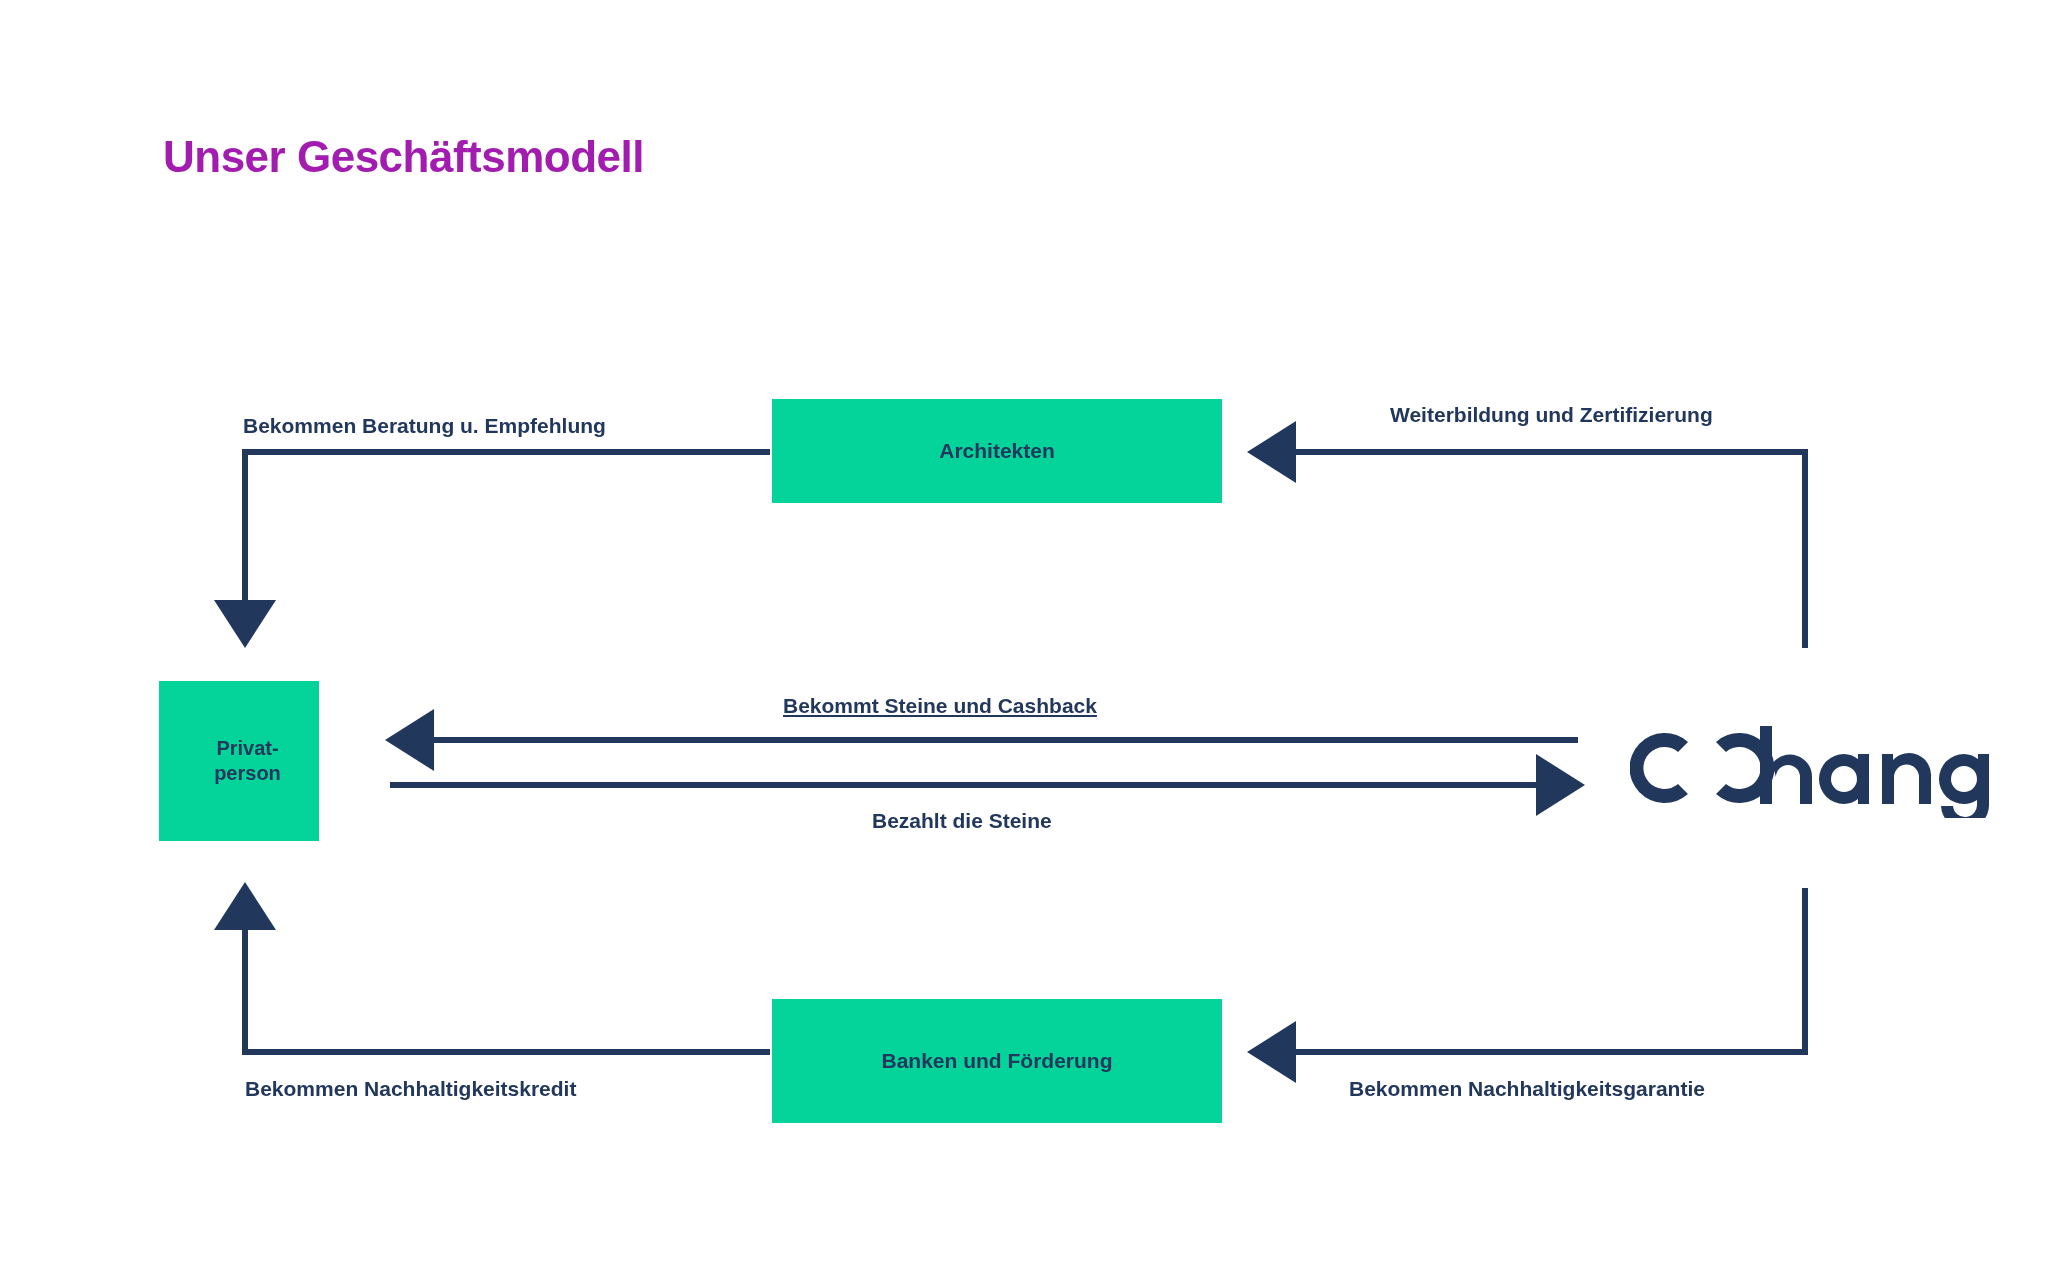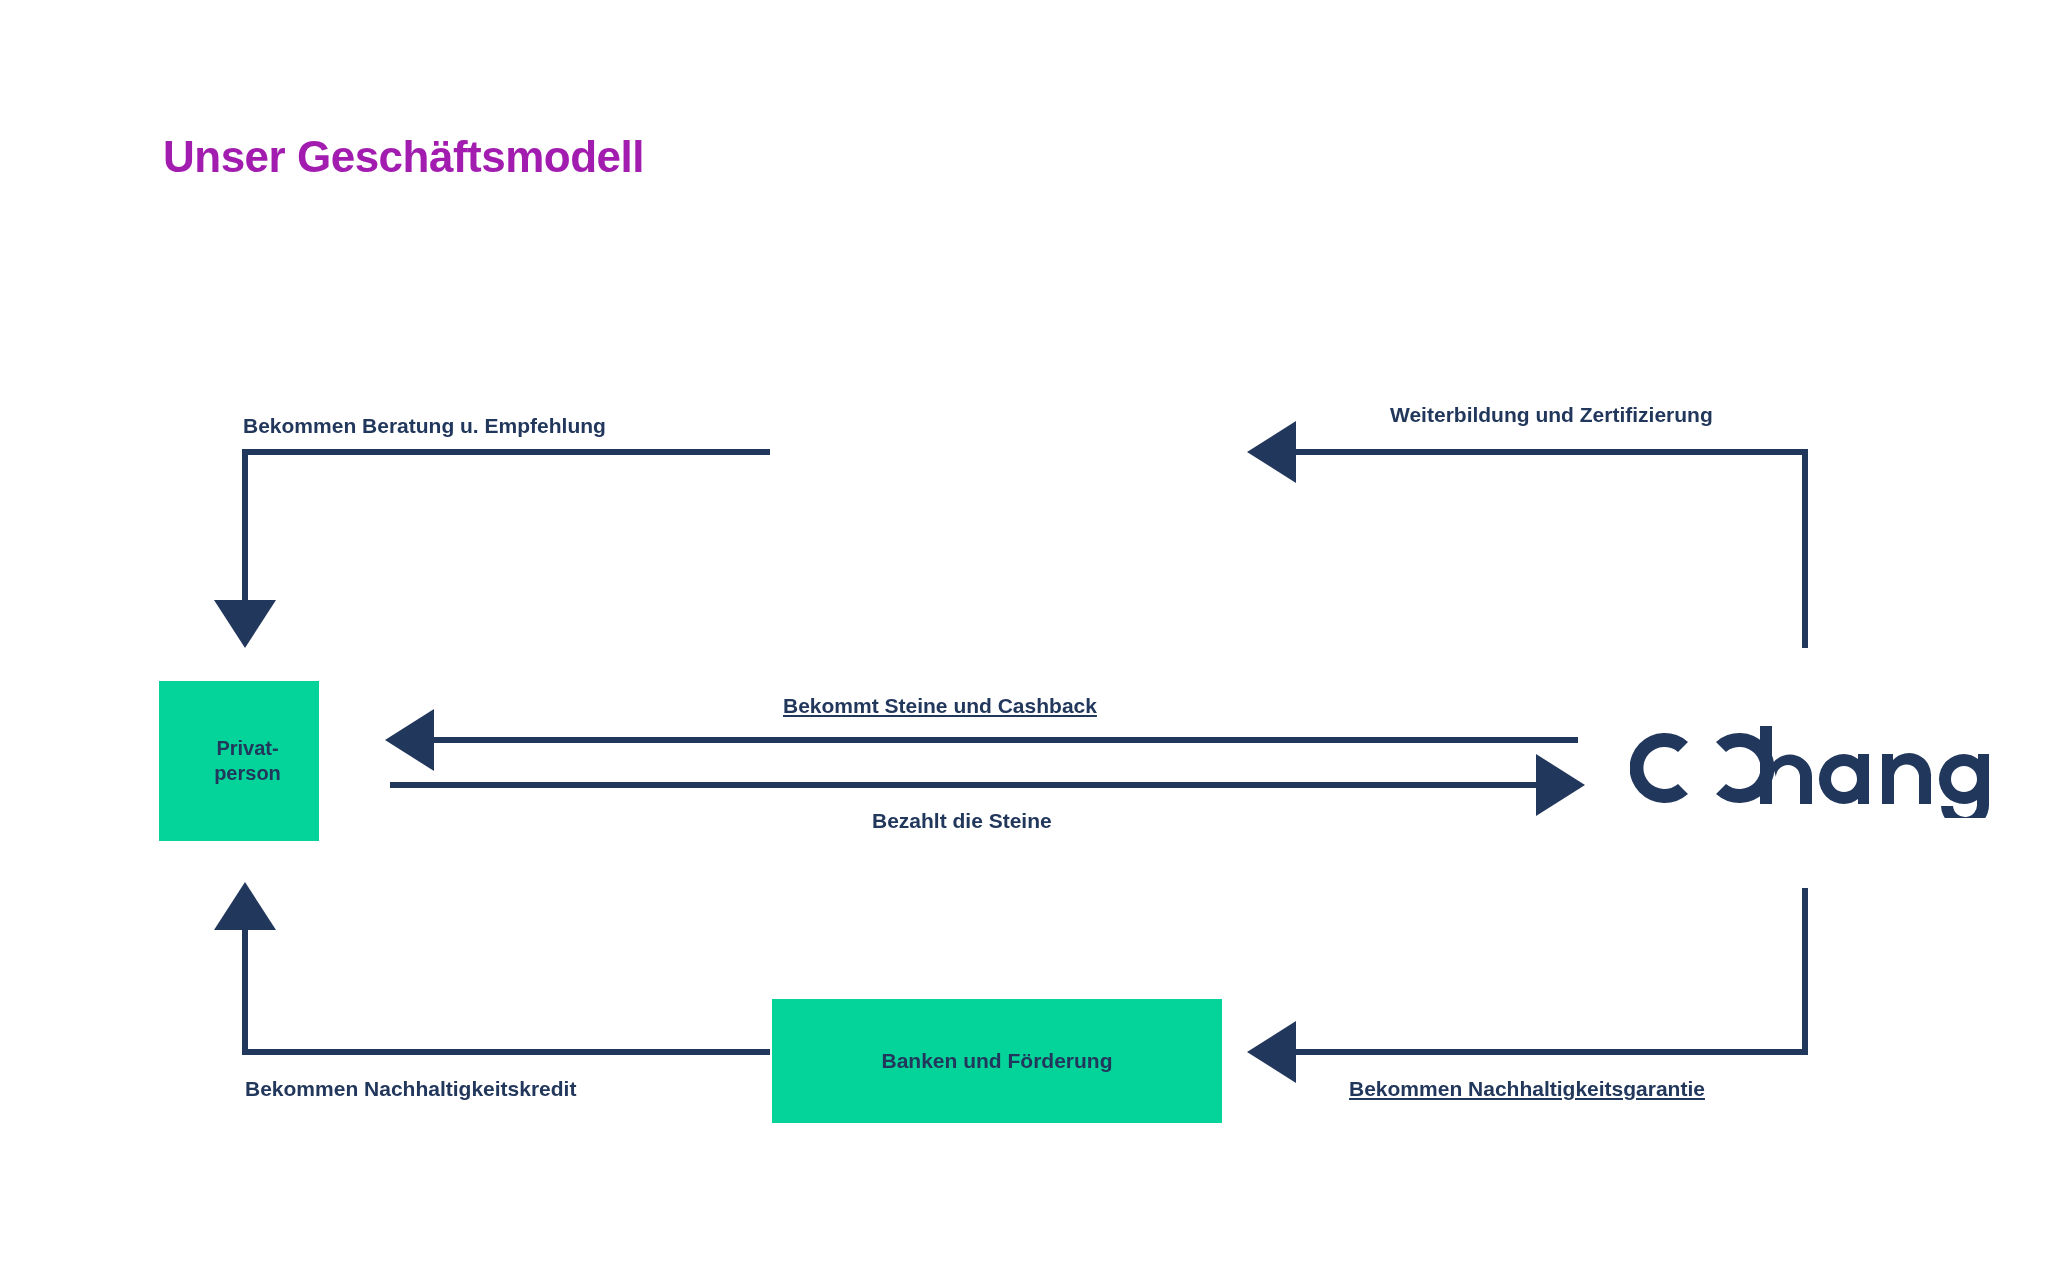--- a/index.html
+++ b/index.html
@@ -73,21 +73,21 @@
     color: #22375C;
     font-size: 21px;
     font-weight: bold;
     white-space: nowrap;
   }
   #label-beratung   { left: 243px;  top: 414px; }
   #label-weiterbild { left: 1390px; top: 403px; }
   #label-steine     { left: 783px;  top: 694px; text-decoration: underline; }
   #label-bezahlt    { left: 872px;  top: 809px; }
   #label-kredit     { left: 245px;  top: 1077px; }
-  #label-garantie   { left: 1349px; top: 1077px; text-decoration: underline; }
+  #label-garantie   { left: 1349px; top: 1077px; }
   .edge-svg {
     position: absolute;
     left: 0;
     top: 0;
     width: 2048px;
     height: 1272px;
     pointer-events: none;
   }
 </style>
 </head>
@@ -128,20 +128,23 @@
       <path d="M 770 1052 L 245 1052 L 245 902" fill="none" stroke="#22375C" stroke-width="6"></path>
       <path d="M 245 882 L 214 930 L 276 930 Z" fill="#22375C"></path>
     </g>
 
     <g>
       <path d="M 1805 888 L 1805 1052 L 1268 1052" fill="none" stroke="#22375C" stroke-width="6"></path>
       <path d="M 1247 1052 L 1296 1021 L 1296 1083 Z" fill="#22375C"></path>
     </g>
   </svg>
 
+  <div class="node-box" id="node-architekten">
+    <span>Architekten</span>
+  </div>
 
   <div class="node-box" id="node-privatperson">
     <span>Privat-
 person</span>
   </div>
 
   <div class="node-box" id="node-banken">
     <span>Banken und Förderung</span>
   </div>
 

